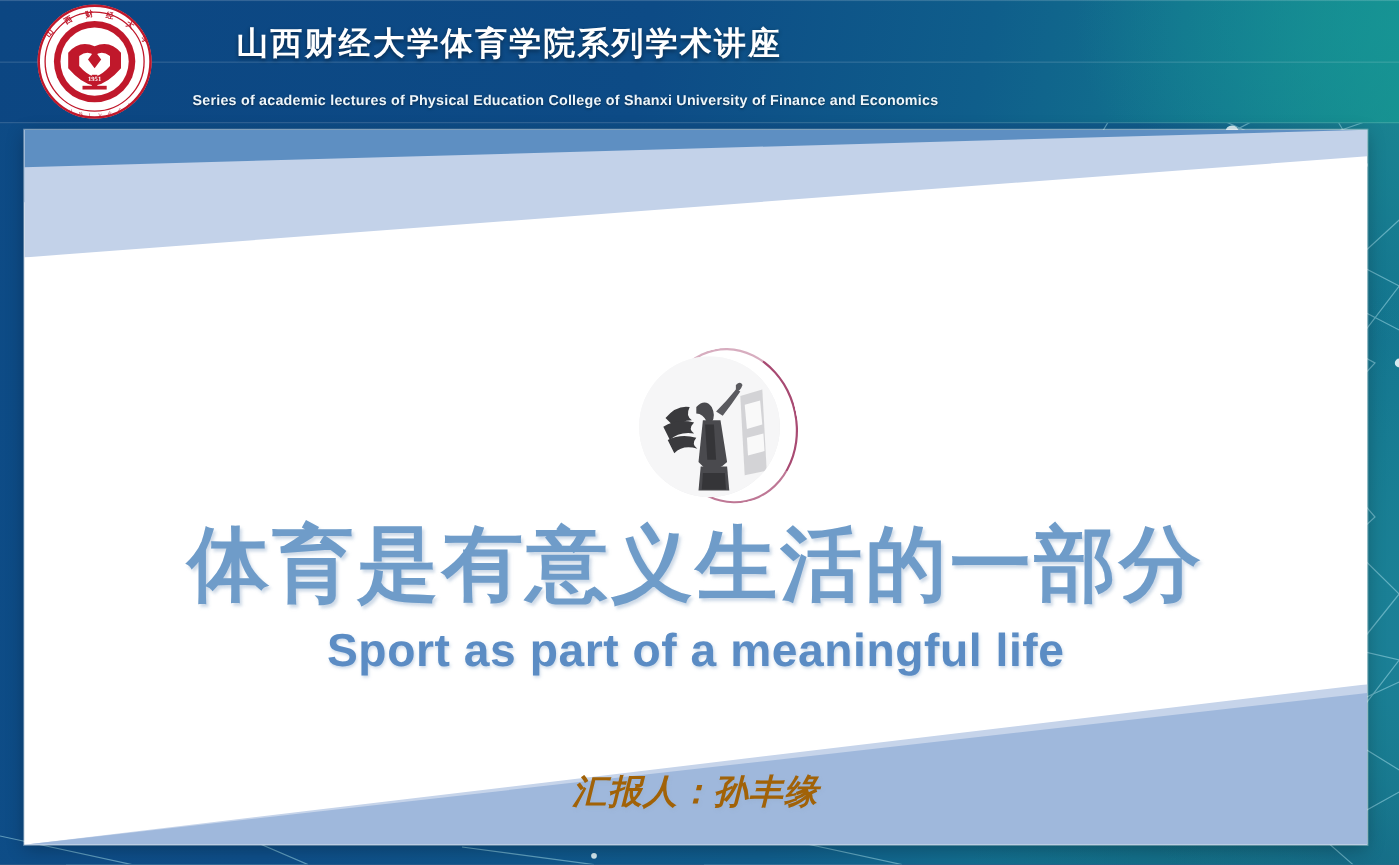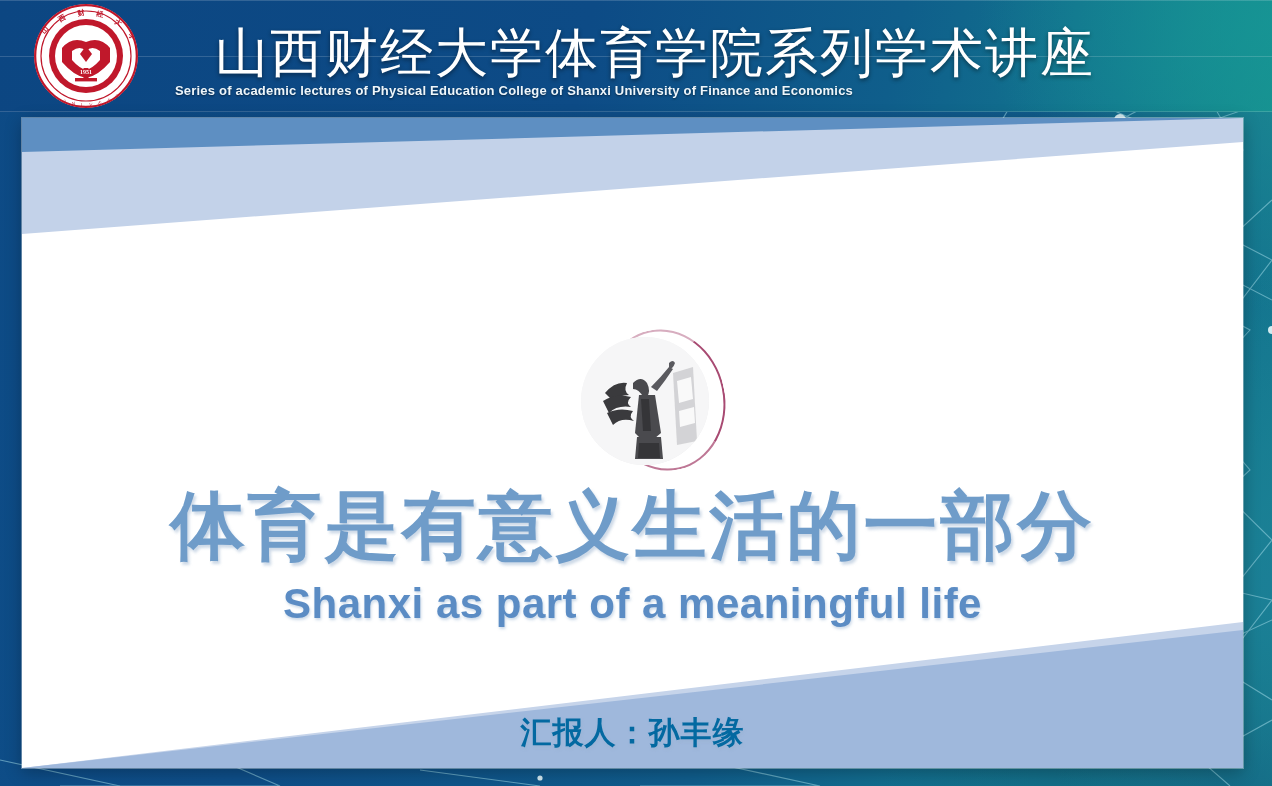--- a/index.html
+++ b/index.html
@@ -36,21 +36,21 @@
     background:rgba(255,255,255,.16);
   }
 
   
   .seal {
     position:absolute; left:10px; top:4px; width:152px; height:104px;
   }
 
   .header-title {
     position:absolute; left:215px; top:26px; width:880px;
-    color:#ffffff; font-size:53px; font-weight:normal;
+    color:#ffffff; font-size:29px; font-weight:bold;
     letter-spacing:2px; line-height:1;
     text-shadow:0 2px 4px rgba(0,0,0,.45);
     white-space:nowrap;
   }
   .header-sub {
     position:absolute; left:175px; top:84px; width:960px;
     color:#eef6fb; font-size:13px; font-weight:bold;
     letter-spacing:.2px; line-height:1;
     text-shadow:0 1px 2px rgba(0,0,0,.5);
     white-space:nowrap;
@@ -80,21 +80,21 @@
     left:0; bottom:0; width:1221px; height:190px;
     background:#c6d4ea;
     clip-path:polygon(0 190px, 1221px 44px, 1221px 190px, 0 190px);
   }
   .wedge-br-2 {
     left:0; bottom:0; width:1221px; height:160px;
     background:#9fb8dc;
     clip-path:polygon(0 160px, 1221px 22px, 1221px 160px, 0 160px);
   }
 
-  .slide-content { position:absolute; inset:0;margin-top:13px; }
+  .slide-content { position:absolute; inset:0; }
 
   
   .hero {
     position:absolute; left:559px; top:196px; width:150px; height:148px;
   }
   .hero-arc {
     position:absolute; left:22px; top:2px; width:122px; height:142px;
     border:2px solid #a84a72; border-radius:50%;
     border-left-color:transparent; border-top-color:rgba(168,74,114,.45);
     border-bottom-color:rgba(168,74,114,.75);
@@ -122,24 +122,25 @@
     color:#5b8cc4; font-size:42px; font-weight:bold;
     letter-spacing:.5px; line-height:1;
     text-shadow:1px 2px 3px rgba(140,170,205,.45);
     white-space:nowrap;
   }
 
   
   .presenter {
     position:absolute; left:0; right:0; top:586px;
     text-align:center;
-    color:#0369a1; font-size:31px; font-weight:bold;
+    color:#a16207; font-size:31px; font-weight:bold;
     letter-spacing:1px; line-height:1;
     text-shadow:1px 2px 3px rgba(150,175,205,.45);
     white-space:nowrap;
+    font-style:italic;
   }
 </style>
 </head>
 <body>
 
 <div id="stage">
 
   <div class="bg-net">
     <svg viewBox="0 0 1272 786" preserveAspectRatio="none" aria-hidden="true">
       <g stroke="#9fd9e6" stroke-width="1.1" opacity=".55" fill="none">
@@ -276,19 +277,19 @@
             </g>
             <g fill="#2f2f32" opacity=".75">
               <path d="M60 62 L68 62 L70 94 L62 94 Z"></path>
               <path d="M58 106 L78 106 L79 121 L57 121 Z"></path>
             </g>
           </svg>
         </div>
       </div>
 
       <div class="title-cn">体育是有意义生活的一部分</div>
-      <div class="title-en">Shanxi as part of a meaningful life</div>
+      <div class="title-en">Sport as part of a meaningful life</div>
 
       <div class="presenter">汇报人：孙丰缘</div>
 
     </div>
   </div>
 </div>
 
 </body></html>

